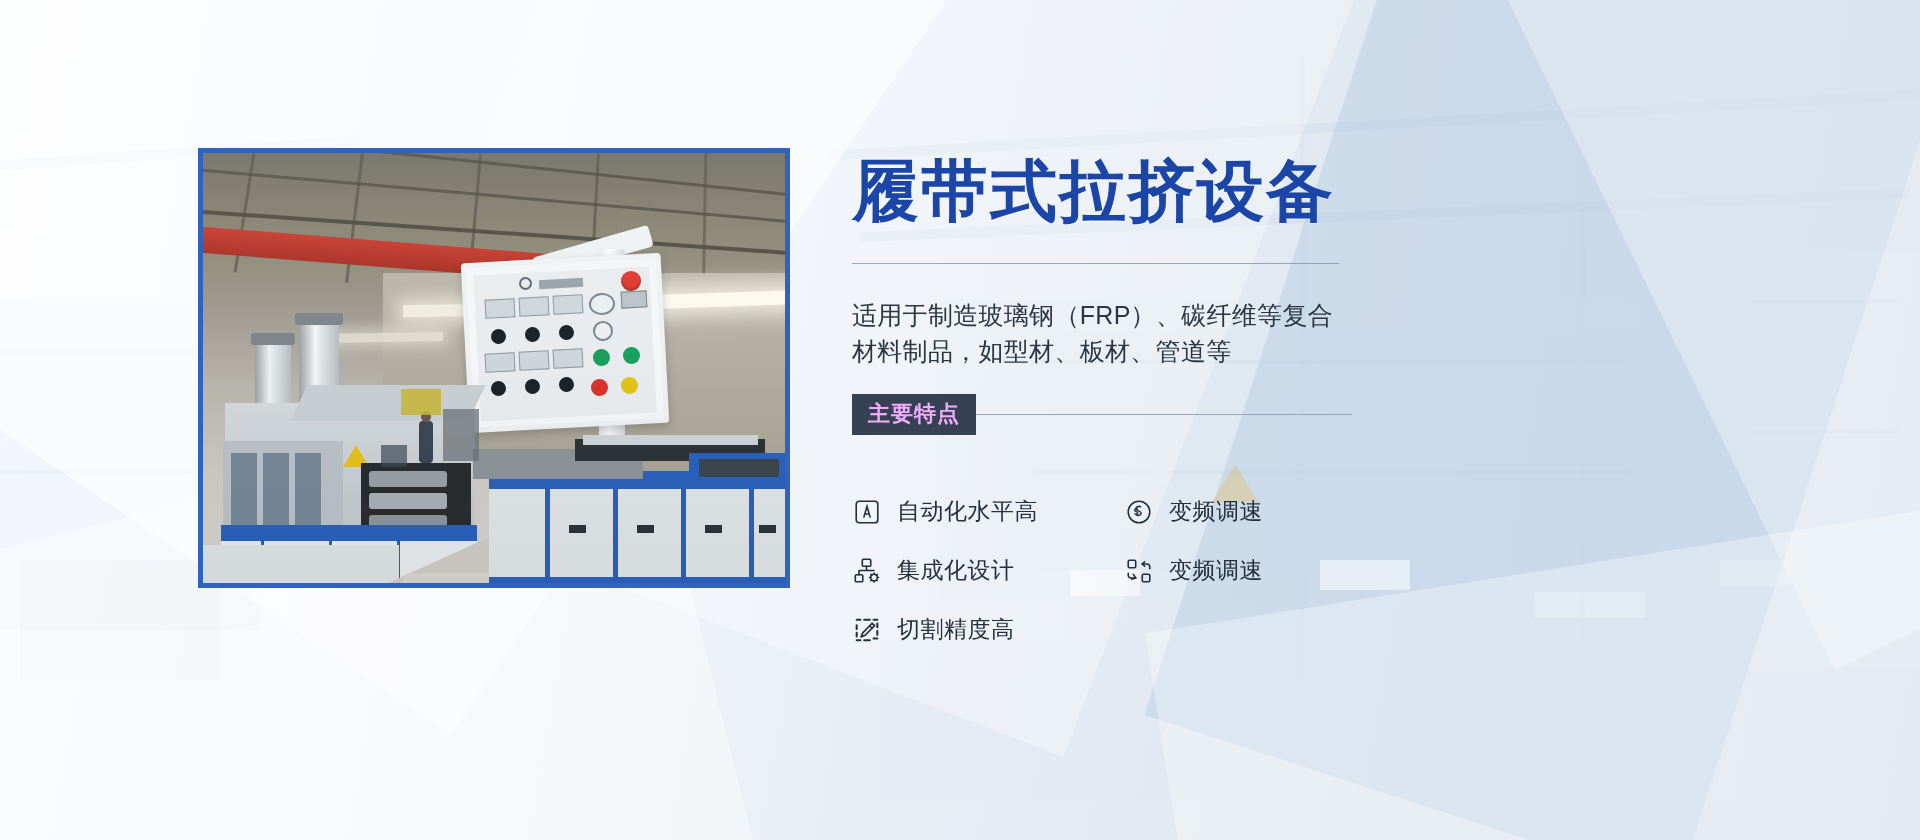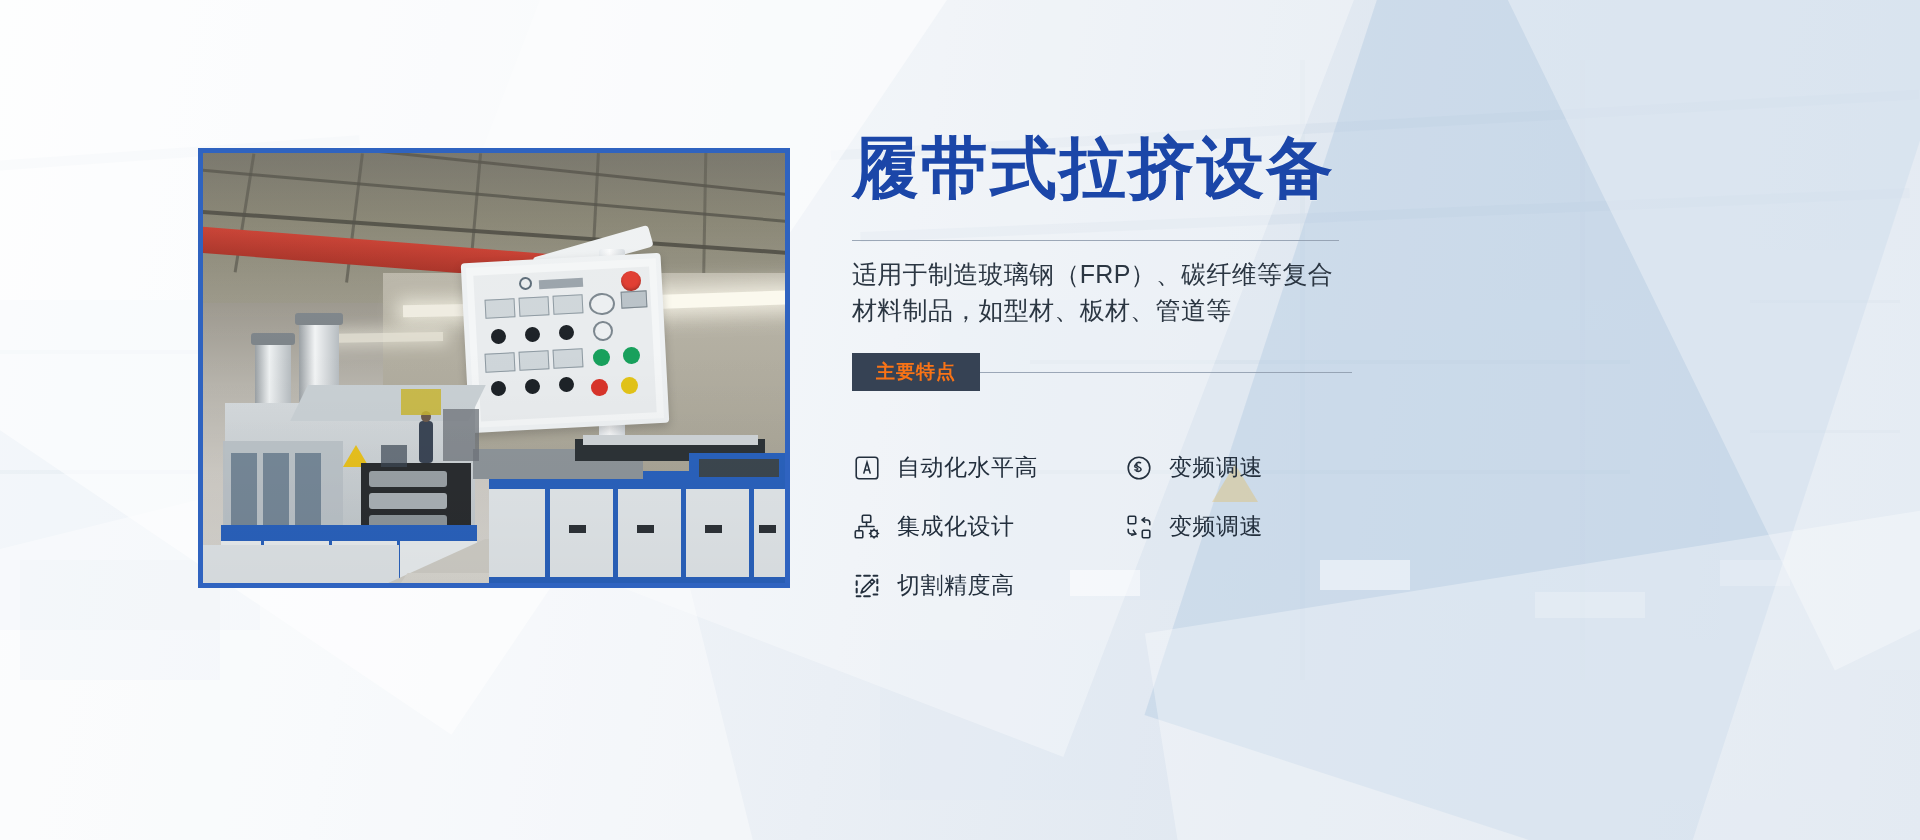--- a/index.html
+++ b/index.html
@@ -26,30 +26,30 @@
   .tintblue{position:absolute;background:rgba(176,201,226,.40);}
 
   
   .photo-wrap{position:absolute;left:198px;top:148px;width:592px;height:440px;
     border:5px solid #2f63c0;background:#5d6a70;overflow:hidden;}
   .photo{position:absolute;inset:0;overflow:hidden;background:
     linear-gradient(180deg,#8e8b80 0%,#7d7a70 16%,#9a968c 34%,#b9b6ae 55%,#cfccc6 75%,#d9d7d2 100%);}
   .ph{position:absolute;}
 
   
-  .content{position:absolute;left:852px;top:134px;width:500px;}
+  .content{position:absolute;left:852px;top:157px;width:500px;}
   .title{font-size:67px;line-height:1;font-weight:700;color:#1b46a8;
     letter-spacing:2px;white-space:nowrap;
     text-shadow:0 1px 0 rgba(255,255,255,.35);}
   .rule{height:1px;background:#8d9aab;opacity:.85;margin-top:39px;width:487px;}
-  .subtitle{margin-top:16px;font-size:25px;line-height:1.42;color:#2b3642;
+  .subtitle{margin-top:34px;font-size:25px;line-height:1.42;color:#2b3642;
     width:497px;letter-spacing:.3px;}
   .badge-row{display:flex;align-items:center;margin-top:25px;}
-  .badge{background:#364254;color:#f97316;font-size:19px;font-weight:700;
-    padding:9px 24px 10px;letter-spacing:1px;line-height:1;}
+  .badge{background:#364254;color:#f0abfc;font-size:22px;font-weight:700;
+    padding:9px 16px 10px;letter-spacing:1px;line-height:1;}
   .badge-line{flex:1;height:1px;background:#8d9aab;opacity:.85;}
 
   .features{margin-top:47px;display:grid;grid-template-columns:272px 215px;
     grid-auto-rows:59px;align-items:center;}
   .feat{display:flex;align-items:center;gap:15px;}
   .feat .ic{width:30px;height:30px;flex:0 0 30px;display:block;color:#232f3d;}
   .feat .lb{font-size:23px;color:#232f3d;letter-spacing:.5px;white-space:nowrap;text-align:right;}
 
   
   .tri{position:absolute;width:0;height:0;border-left:23px solid transparent;

